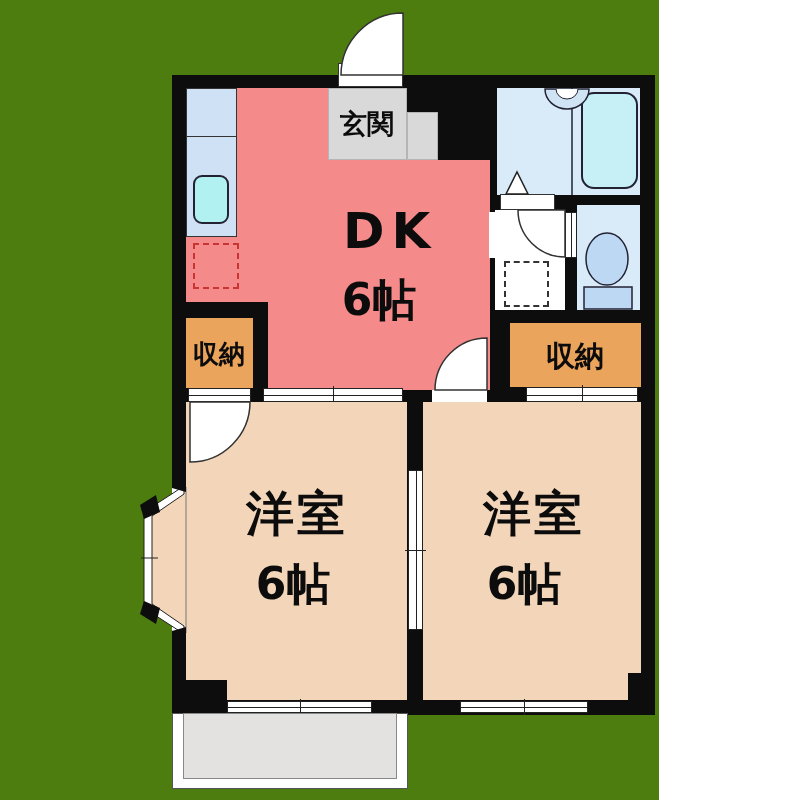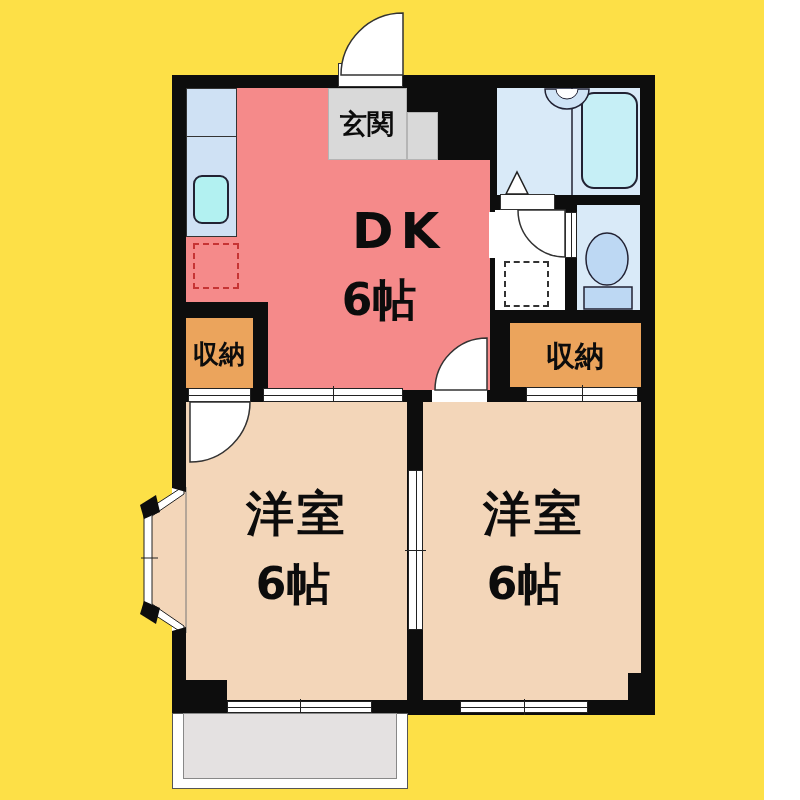--- a/index.html
+++ b/index.html
@@ -1,17 +1,17 @@
 <!DOCTYPE html>
 <html><head>
 <meta charset="utf-8">
 <style>
   html,body{margin:0;padding:0;background:#fff;}
   #canvas{
-    position:relative;width:764px;height:800px;background:#fde047;overflow:hidden;
+    position:relative;width:659px;height:800px;background:#4d7c0f;overflow:hidden;
     font-family:"DejaVu Sans","Liberation Sans",sans-serif;
   }
   .abs{position:absolute;box-sizing:border-box;}
   .wall{background:#0d0d0d;}
   .dk{background:#f58a8a;}
   .beige{background:#f3d6b9;}
   .closet{background:#eba45c;}
   .sanitary{background:#d9eaf8;}
   .white{background:#ffffff;}
   .gray{background:#d9d9d9;border:1px solid #b5b5b5;}
@@ -114,21 +114,21 @@
       <line x1="186" y1="487" x2="186" y2="633" stroke="#777" stroke-width="1"></line>
       <line x1="141" y1="558" x2="158" y2="558" stroke="#222" stroke-width="1"></line>
       <polygon points="172,478 186,478 186,492 172,488" fill="#0d0d0d"></polygon>
       <polygon points="140,505 156,495 160,512 144,519" fill="#0d0d0d"></polygon>
       <polygon points="144,601 160,608 156,624 140,614" fill="#0d0d0d"></polygon>
       <polygon points="172,631 186,627 186,641 172,641" fill="#0d0d0d"></polygon>
     </g>
   </svg>
 
   <div class="lbl" style="left:367px;top:123px;font-size:27px;">玄関</div>
-  <div class="lbl" style="left:399px;top:231px;font-size:50px;letter-spacing:7px;">DK</div>
+  <div class="lbl" style="left:390px;top:231px;font-size:50px;letter-spacing:7px;">DK</div>
   <div class="lbl" style="left:379px;top:300px;font-size:44px;">6帖</div>
   <div class="lbl" style="left:219px;top:354px;font-size:26px;">収納</div>
   <div class="lbl" style="left:575px;top:356px;font-size:29px;">収納</div>
   <div class="lbl" style="left:297px;top:513px;font-size:48px;letter-spacing:3px;">洋室</div>
   <div class="lbl" style="left:293px;top:584px;font-size:44px;">6帖</div>
   <div class="lbl" style="left:534px;top:513px;font-size:48px;letter-spacing:3px;">洋室</div>
   <div class="lbl" style="left:524px;top:584px;font-size:44px;">6帖</div>
 
 </div>
 

